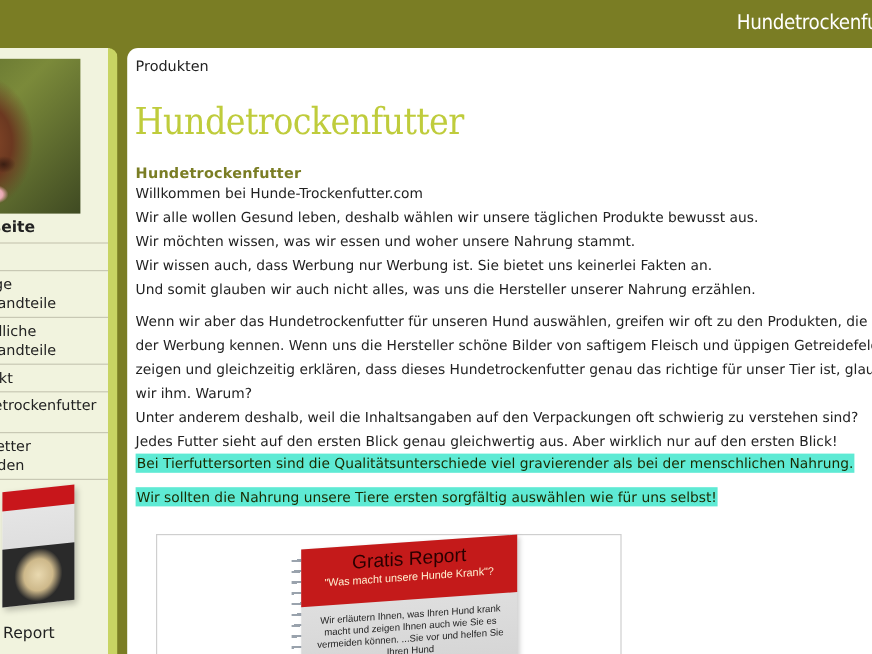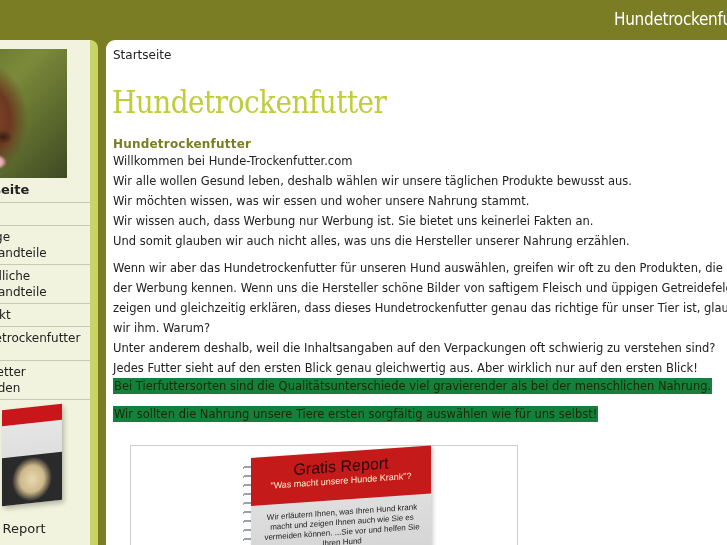--- a/index.html
+++ b/index.html
@@ -81,21 +81,21 @@
       font-stretch: condensed;
     }
     .subtitle {
       position: absolute; left: 7px; top: 97px; font-size: 12px; font-weight: bold; color: #7a7d24;
       letter-spacing: 0.2px;
     }
     .body-text { position: absolute; left: 7px; top: 114px; width: 640px; font-size: 11.5px; color: #222; }
     .line { white-space: nowrap; height: 20px; line-height: 20px; }
     .line.first { height: 17px; line-height: 15px; }
     .gap { height: 2px; }
-    .highlight { background: #15803d; color: #1a2a00; padding: 1px 1px; }
+    .highlight { background: #5eead4; color: #1a2a00; padding: 1px 1px; }
     .hl-line { height: 23px; line-height: 20px; white-space: nowrap; }
     .hl-gap { height: 5px; }
     .report-box {
       position: absolute; left: 24px; top: 405px; width: 388px; height: 140px;
       border: 1px solid #cfcfcf; background: #fff;
     }
     .big-book {
       position: absolute; left: 112px; top: 6px; width: 188px; height: 130px;
       transform: skewY(-4deg);
     }
@@ -159,21 +159,21 @@
       <div class="book">
         <div class="book-top"></div>
         <div class="book-dog"></div>
       </div>
     </div>
     <span class="report-label">is Report</span>
   </div>
 </div>
 
 <div class="content">
-  <a class="breadcrumb">Startseite</a>
+  <a class="breadcrumb">Produkten</a>
   <h1 class="page-title">Hundetrockenfutter</h1>
   <div class="subtitle">Hundetrockenfutter</div>
   <div class="body-text">
     <div class="line first">Willkommen bei Hunde-Trockenfutter.com</div>
     <div class="line">Wir alle wollen Gesund leben, deshalb wählen wir unsere täglichen Produkte bewusst aus.</div>
     <div class="line">Wir möchten wissen, was wir essen und woher unsere Nahrung stammt.</div>
     <div class="line">Wir wissen auch, dass Werbung nur Werbung ist. Sie bietet uns keinerlei Fakten an.</div>
     <div class="line">Und somit glauben wir auch nicht alles, was uns die Hersteller unserer Nahrung erzählen.</div>
     <div class="gap"></div>
     <div class="line" style="margin-top:5px;">Wenn wir aber das Hundetrockenfutter für unseren Hund auswählen, greifen wir oft zu den Produkten, die wir aus</div>

